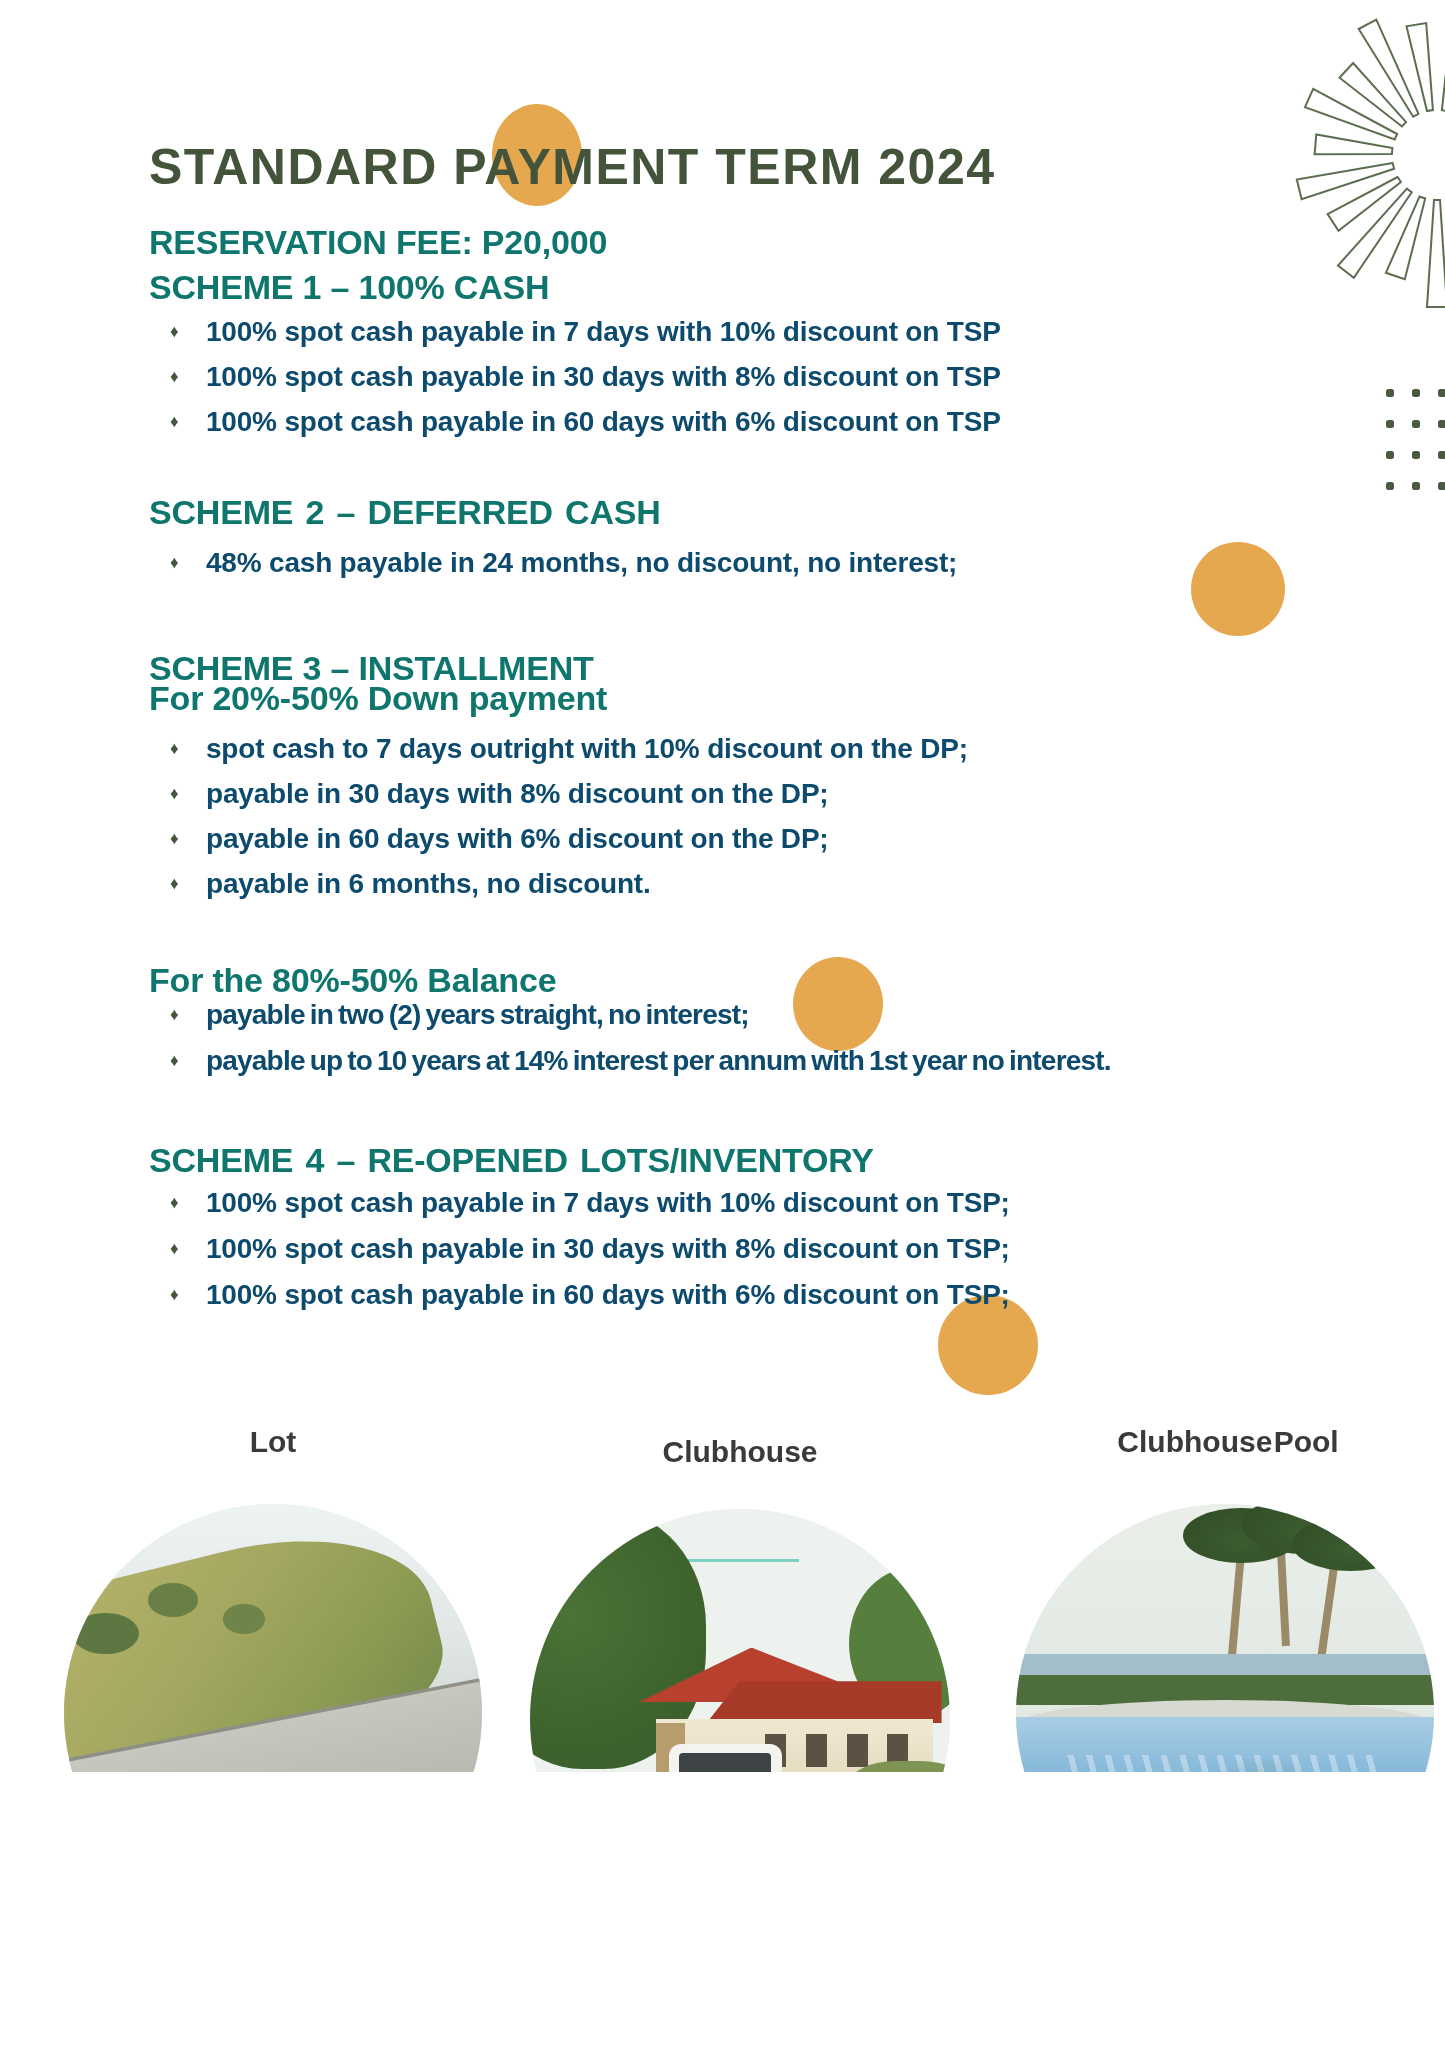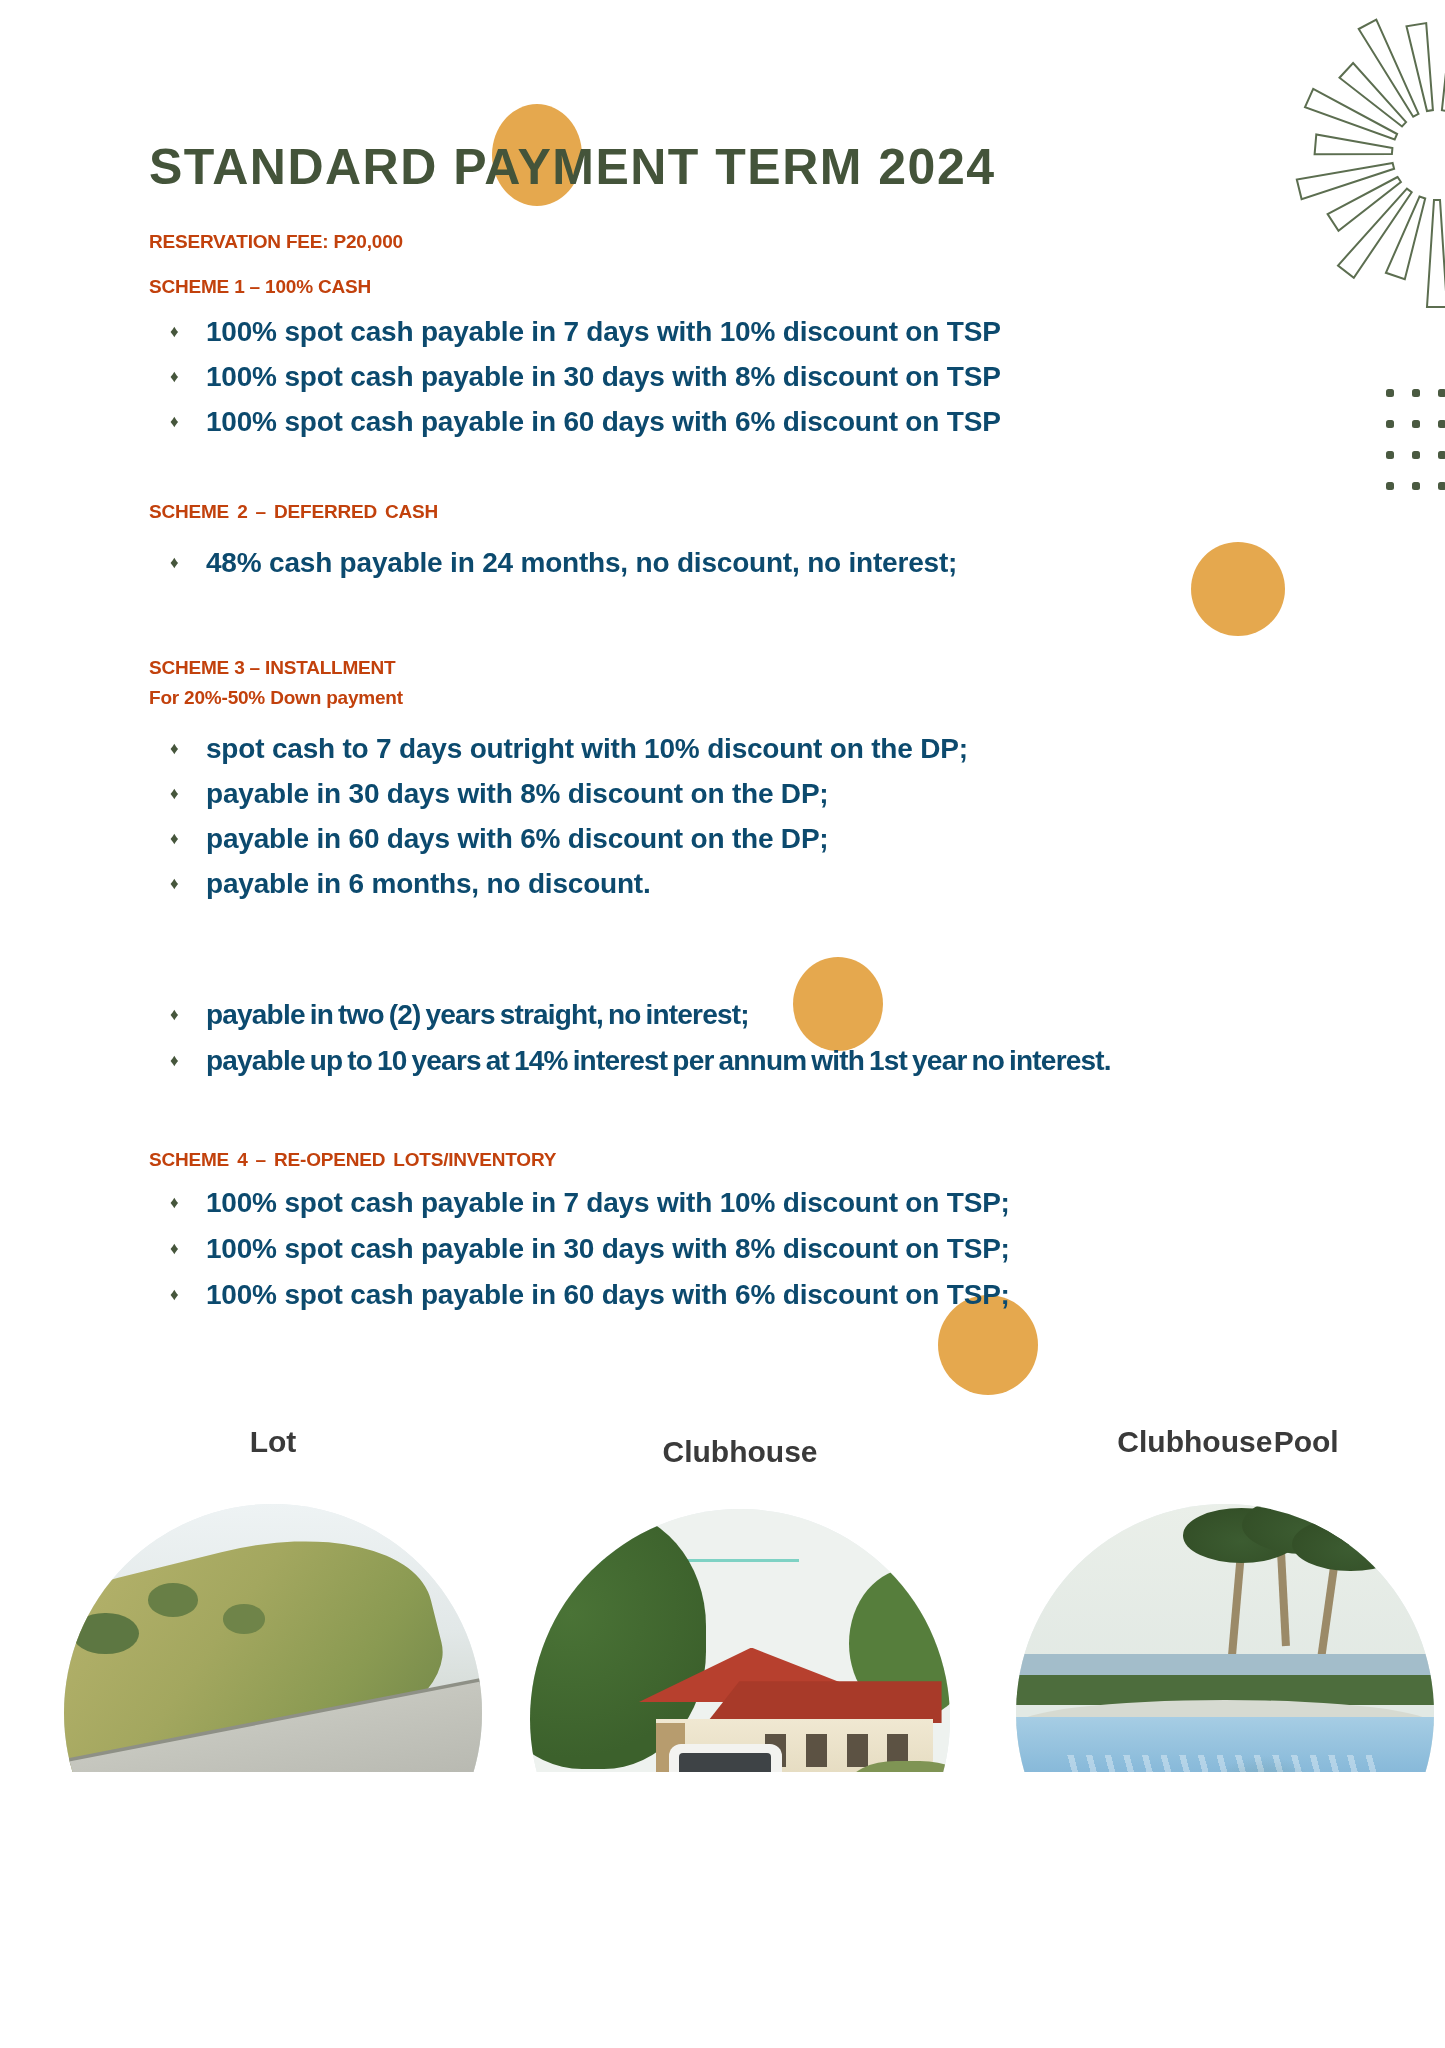--- a/index.html
+++ b/index.html
@@ -7,21 +7,21 @@
     position:relative;width:1445px;height:1772px;background:#ffffff;
     overflow:hidden;font-family:"Liberation Sans", sans-serif;
   }
   .title{
     position:absolute;left:149px;top:138px;z-index:3;
     font-size:50px;font-weight:bold;letter-spacing:1.5px;color:#44543A;
     white-space:nowrap;
   }
   .tline{
     position:absolute;left:149px;z-index:3;height:40px;line-height:40px;
-    font-size:19px;font-weight:bold;color:#c2410c;white-space:nowrap;letter-spacing:-0.2px;
+    font-size:34px;font-weight:bold;color:#0f766e;white-space:nowrap;letter-spacing:-0.2px;
   }
   .wide{word-spacing:3px;}
   .bullet{
     position:absolute;left:170px;z-index:3;height:40px;line-height:40px;
     display:flex;align-items:center;white-space:nowrap;
   }
   .bm{
     width:16px;font-size:17px;color:#46563C;margin-right:20px;flex:0 0 auto;
     line-height:40px;
   }
@@ -145,20 +145,21 @@
   </div>
   <div class="bullet" style="top:819px;">
     <span class="bm">♦</span>
     <span class="bt">payable in 60 days with 6% discount on the DP;</span>
   </div>
   <div class="bullet" style="top:864px;">
     <span class="bm">♦</span>
     <span class="bt">payable in 6 months, no discount.</span>
   </div>
 
+  <div class="tline" style="top:960px;">For the 80%-50% Balance</div>
   <div class="bullet condensed" style="top:995px;">
     <span class="bm">♦</span>
     <span class="bt">payable in two (2) years straight, no interest;</span>
   </div>
   <div class="bullet condensed" style="top:1041px;">
     <span class="bm">♦</span>
     <span class="bt">payable up to 10 years at 14% interest per annum with 1st year no interest.</span>
   </div>
 
   <div class="tline wide" style="top:1140px;">SCHEME 4 – RE-OPENED LOTS/INVENTORY</div>

